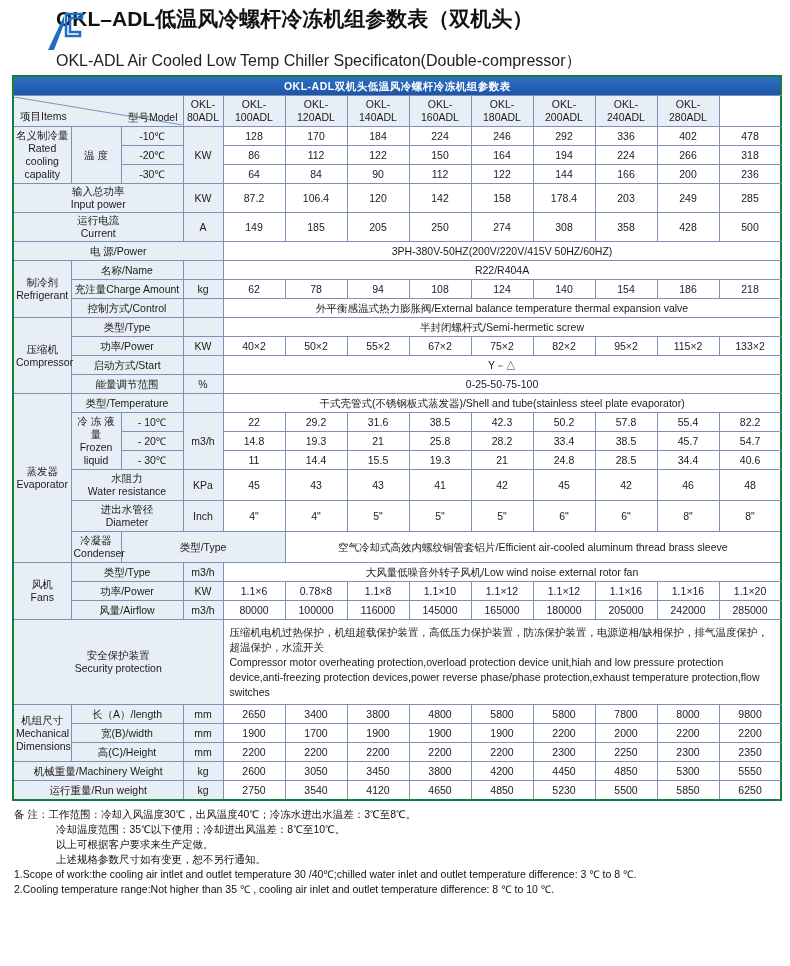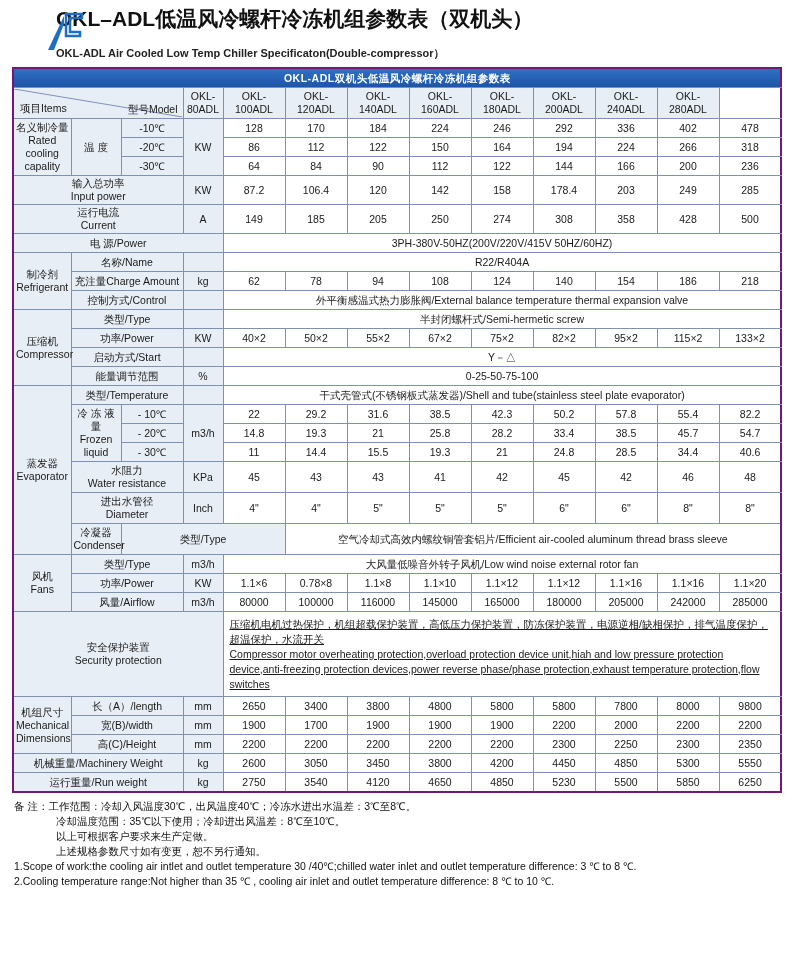--- a/index.html
+++ b/index.html
@@ -18,52 +18,51 @@
   .logo-mark{
     position:absolute;left:42px;top:10px;width:46px;height:46px;
   }
   .logo-mark svg{display:block;}
   .title-block{margin-left:56px;}
   .title-cn{
     font-size:21px;font-weight:bold;color:#111;letter-spacing:0px;
     line-height:26px;white-space:nowrap;
   }
   .title-en{
-    font-size:11px;color:#222;line-height:20px;white-space:nowrap;
-    margin-top:11px;
-    font-weight:bold;
+    font-size:16px;color:#222;line-height:20px;white-space:nowrap;
+    margin-top:19px;
   }
 
   
   .tbl-wrap{padding:0 12px;}
   table.spec{
     border-collapse:collapse;
     width:766px;
     table-layout:fixed;
-    border:2px solid #701a75;
+    border:2px solid #15803d;
   }
   table.spec td{
     border:1px solid #7f90b5;
     text-align:center;
     vertical-align:middle;
     padding:1px 2px;
     line-height:13px;
     font-size:10.5px;
     height:16px;
   }
   .banner td{
     background:linear-gradient(to bottom,#2f6fc4,#1d55a8);
     color:#fff;font-size:15px;font-weight:bold;letter-spacing:.5px;
     height:24px;border:1px solid #1f3f8f;
   }
   .lbl{background:#e8eef5;}
   .white{background:#ffffff;}
   .twolines{line-height:12px;}
   .small{font-size:9.5px;}
-  .left{text-align:left;padding-left:6px;text-decoration:underline;}
+  .left{text-align:left;padding-left:6px;}
   .diag{
     position:relative;background:#e8eef5;height:28px;overflow:hidden;
   }
   .diag .itm{position:absolute;left:6px;bottom:2px;font-size:10.5px;}
   .diag .mdl{position:absolute;right:5px;top:14px;font-size:10.5px;}
   .diag .slash{
     position:absolute;left:0;top:0;width:100%;height:100%;
   }
   .note{
     padding:6px 14px 0 14px;font-size:10.5px;line-height:15px;color:#111;

